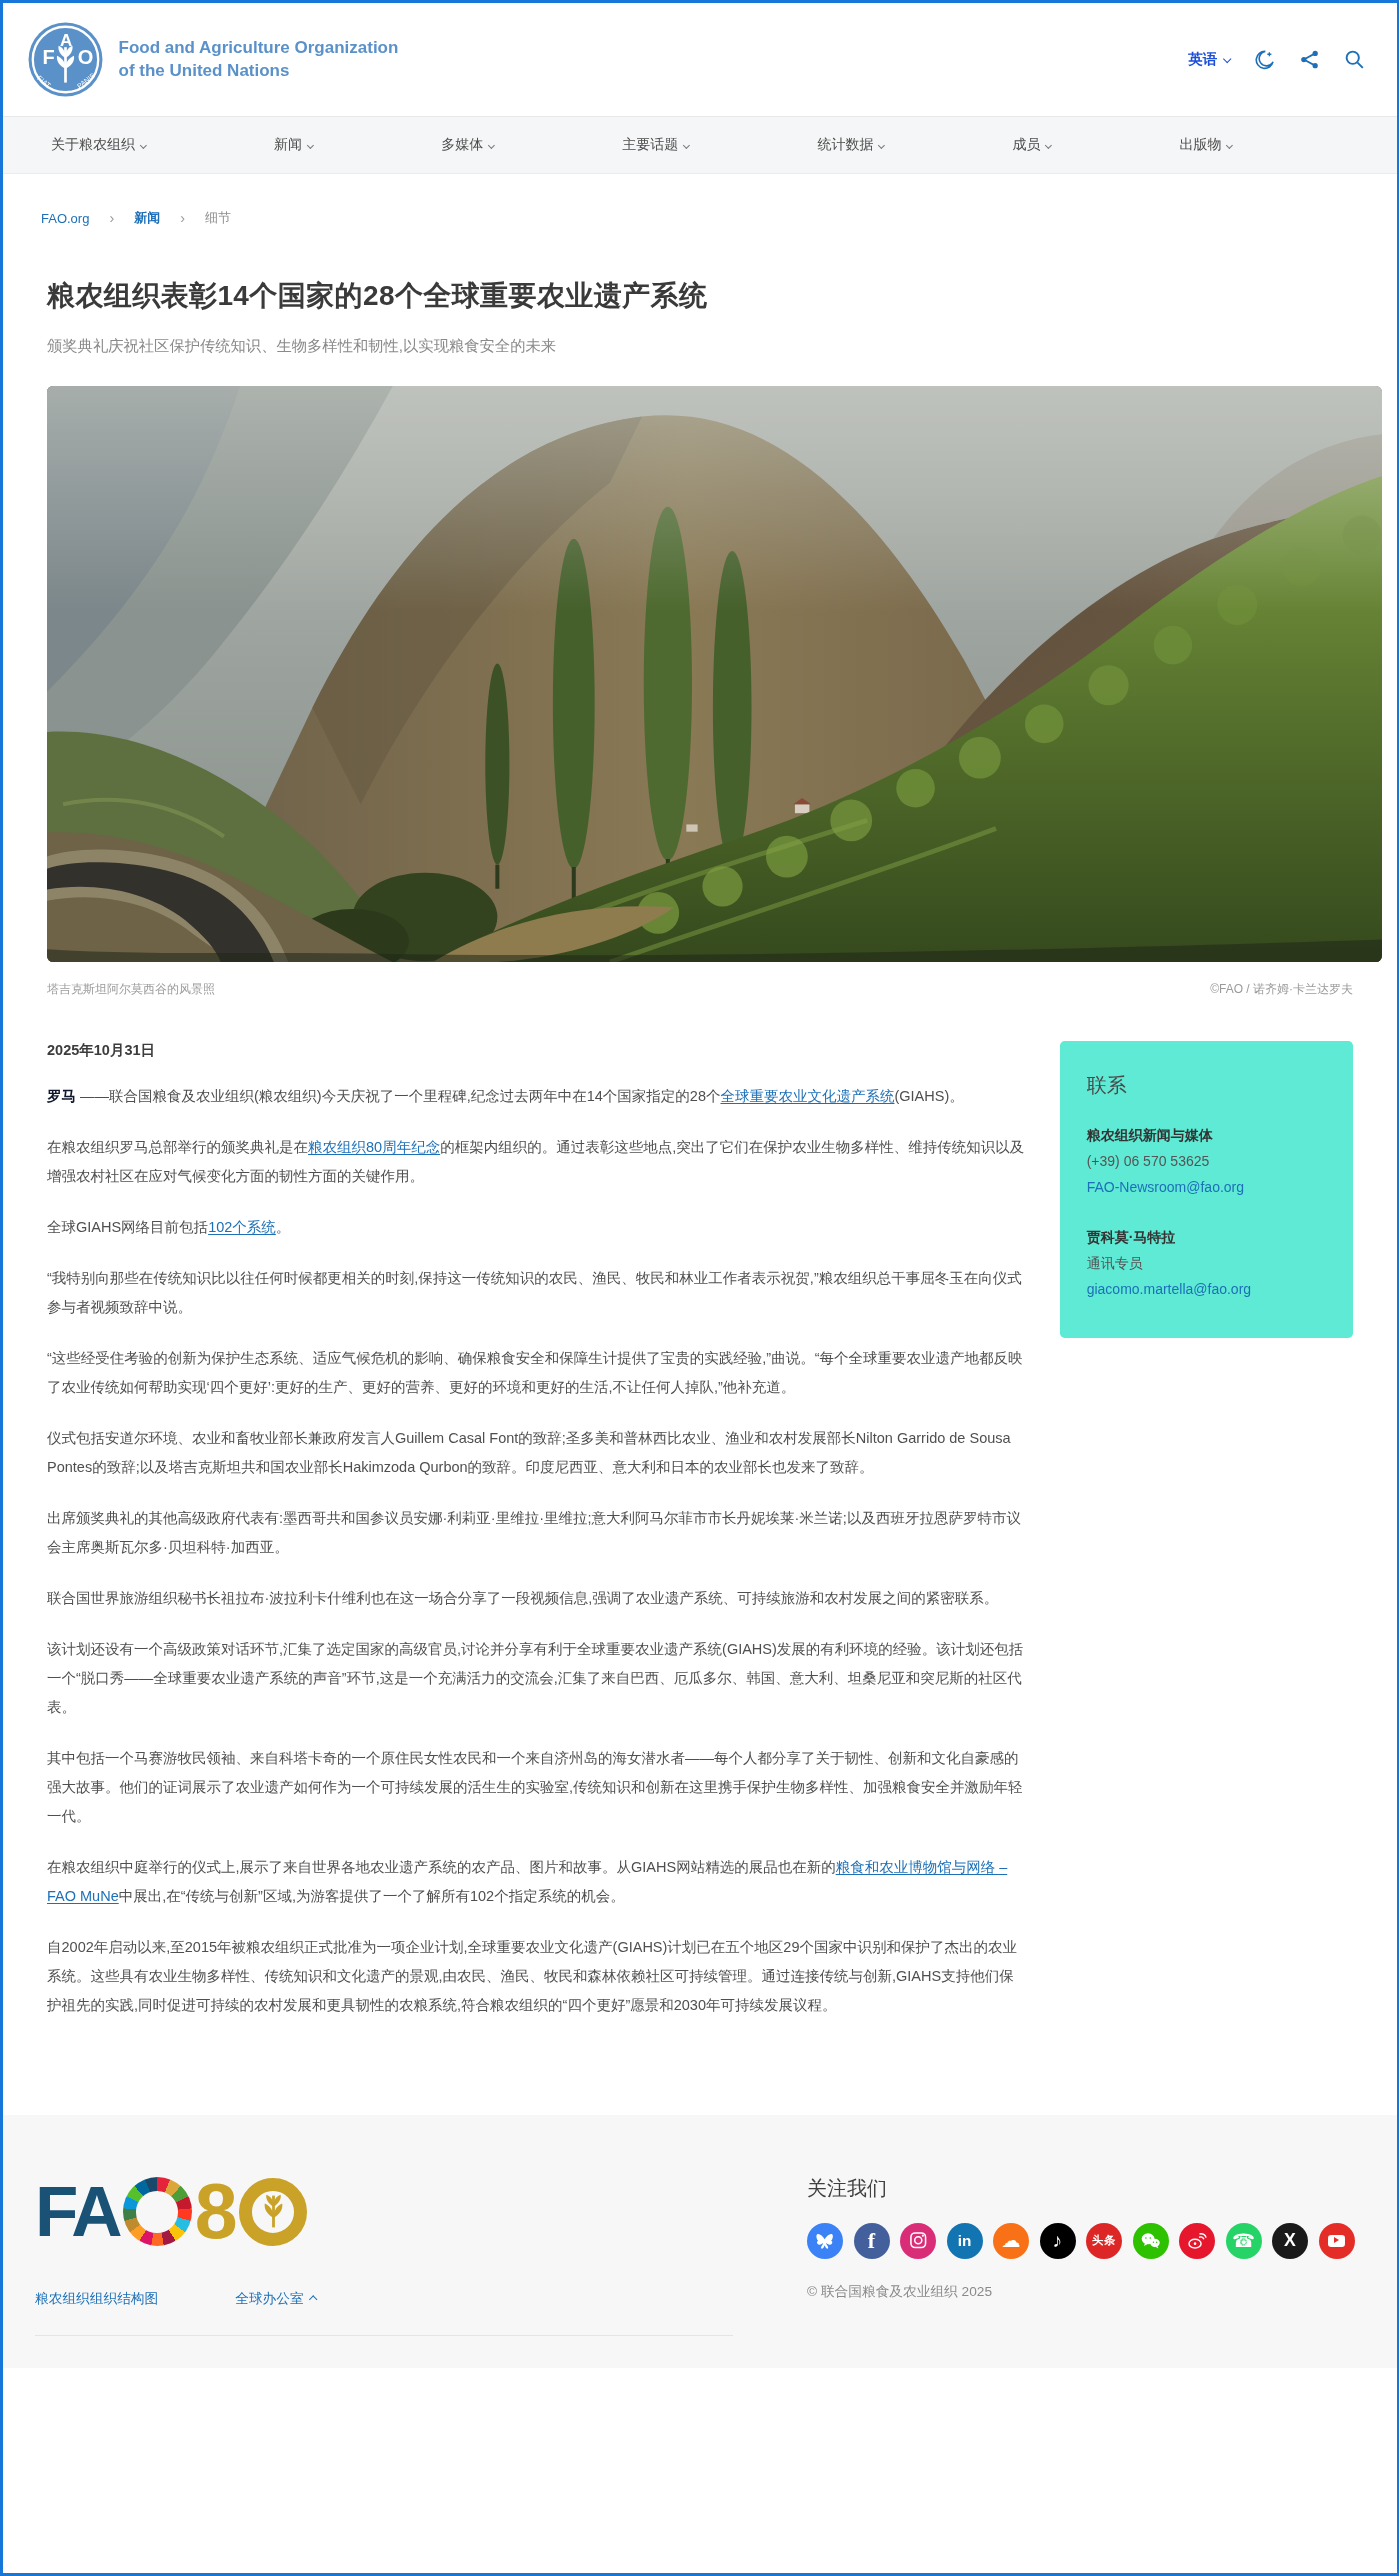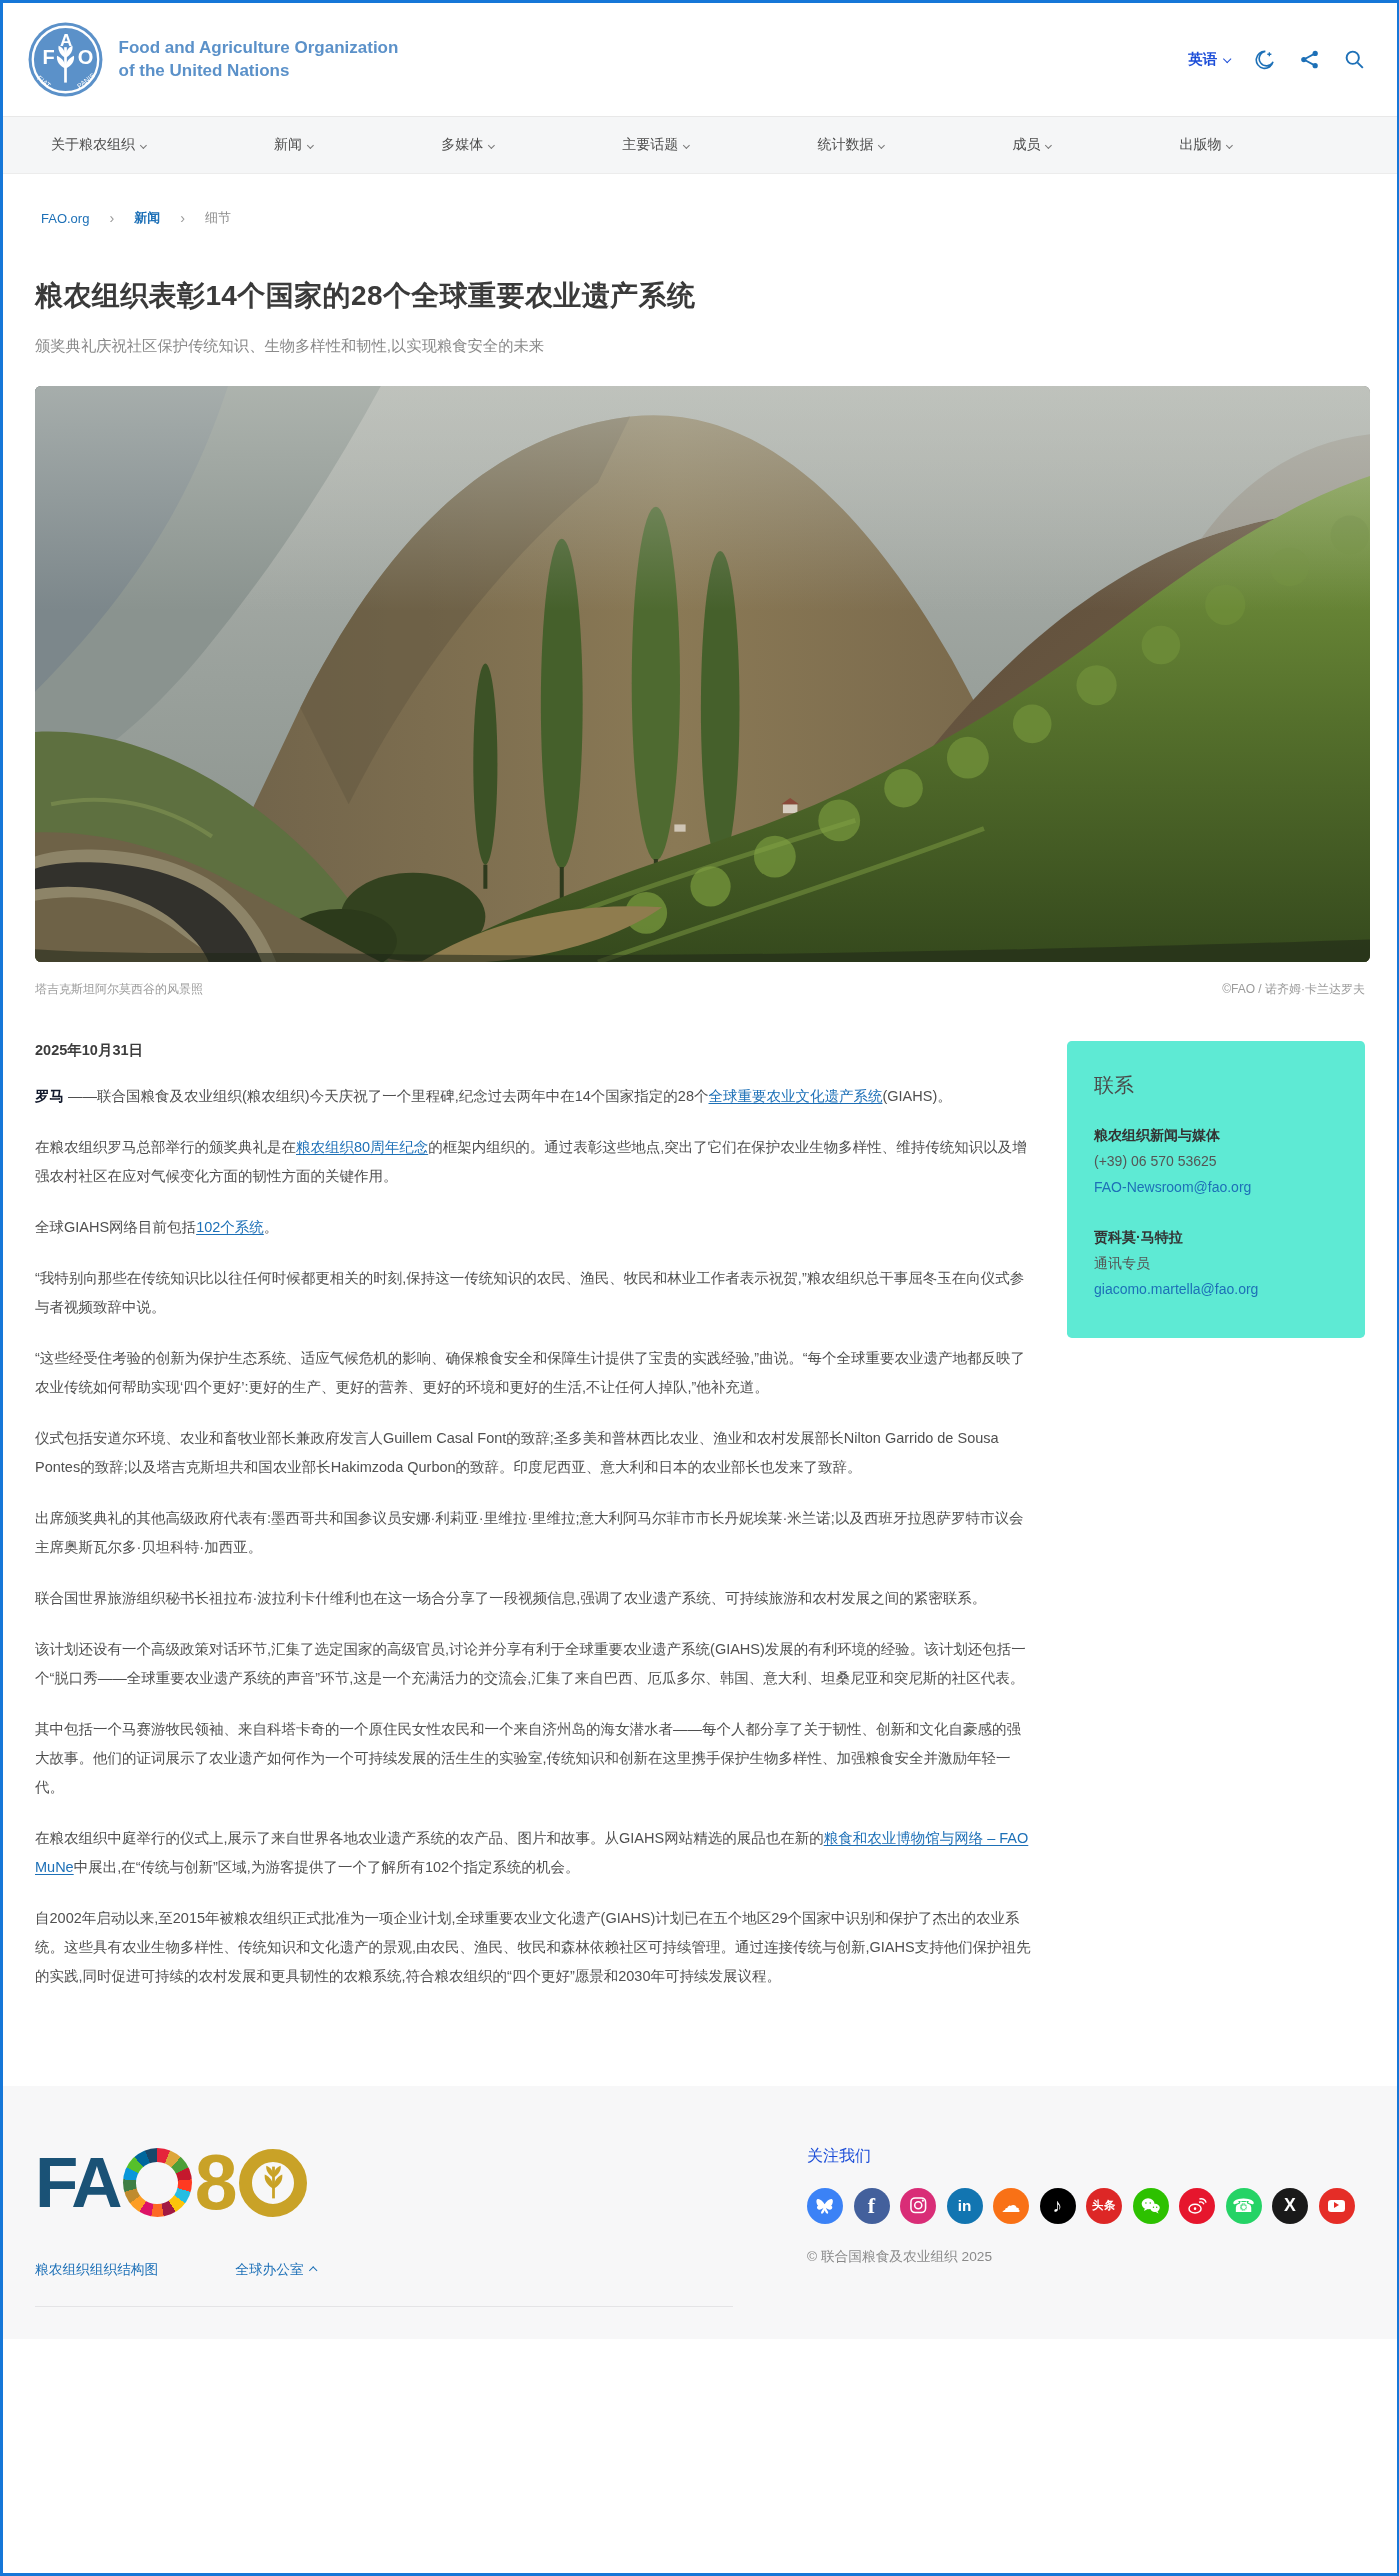--- a/index.html
+++ b/index.html
@@ -29,21 +29,21 @@
   .nav-item { font-size:14px; color:#4d4d4d; display:flex; align-items:center; cursor:pointer; }
   .nav-item .chev { width:4.8px; height:4.8px; border-width:1.2px; color:#7a7a7a; margin-left:5.6px; vertical-align:1.6px; }
 
   
   .breadcrumb { padding:35px 38px 0; font-size:13px; color:#8d8d8d; display:flex; align-items:center; gap:20px; }
   .breadcrumb .bc-link { color:#1d70b7; }
   .breadcrumb .bc-bold { font-weight:bold; }
   .bc-sep { color:#9a9a9a; font-size:14.5px; }
 
   
-  .main { padding:0 32px; }
+  .main { padding:0 44px; }
   .title { margin-top:50px; font-size:28px; font-weight:600; color:#3a3a3a; letter-spacing:0.4px; }
   .subtitle { margin-top:21px; font-size:15.3px; color:#8a8a8a; }
 
   .hero { margin-top:29px; width:1335px; height:576px; border-radius:6.4px; overflow:hidden; background:#777; }
   .hero svg { display:block; width:100%; height:100%; }
 
   .caption-row { margin-top:19.3px; display:flex; justify-content:space-between; font-size:12px; color:#9b9b9b; }
 
   .article-row { margin-top:43px; display:flex; gap:32px; align-items:flex-start; }
   .article-col { width:1004px; }
@@ -71,21 +71,21 @@
   .sdg-wheel::after { content:""; position:absolute; inset:13.7px; background:#f7f7f8; border-radius:50%; }
   .fao80 .e8 { font-size:77px; font-weight:bold; color:#c9a227; line-height:1; margin-left:1.6px; }
   .ring0 { width:68px; height:68px; border:13.7px solid #c9a227; border-radius:50%; margin-left:1.6px; display:flex; align-items:center; justify-content:center; }
   .org-links { margin-top:35px; display:flex; gap:77px; font-size:13.7px; }
   .org-links a { color:#1d70b7; display:flex; align-items:center; }
   .f-divider { margin-top:27px; border:none; border-top:1.6px solid #e4e4e6; width:698px; }
   .legal { margin-top:21px; display:flex; }
   .legal a { color:#1d70b7; font-size:13.3px; padding:1.6px 13px; border-right:0.8px solid #d9d9db; }
   .legal a:first-child { padding-left:0; }
   .legal a:last-child { border-right:none; }
-  .follow-label { font-size:16px; color:#1d4ed8; margin-top:6.4px; }
+  .follow-label { font-size:20px; color:#404040; margin-top:6.4px; }
   .social-row { margin-top:21px; display:flex; gap:10.5px; }
   .s-ic { width:36px; height:36px; border-radius:50%; display:flex; align-items:center; justify-content:center;
           color:#fff; font-weight:bold; font-size:17px; cursor:pointer; }
   .s-ic svg { display:block; }
   .copyright { margin-top:24px; font-size:13.7px; color:#8a8a8a; }
   .yt-box { width:17px; height:12px; background:#fff; border-radius:3.2px; position:relative; }
   .yt-box::after { content:""; position:absolute; left:6.4px; top:2.8px;
     border-left:5.6px solid #e52d27; border-top:3.2px solid transparent; border-bottom:3.2px solid transparent; }
 </style>
 </head>

